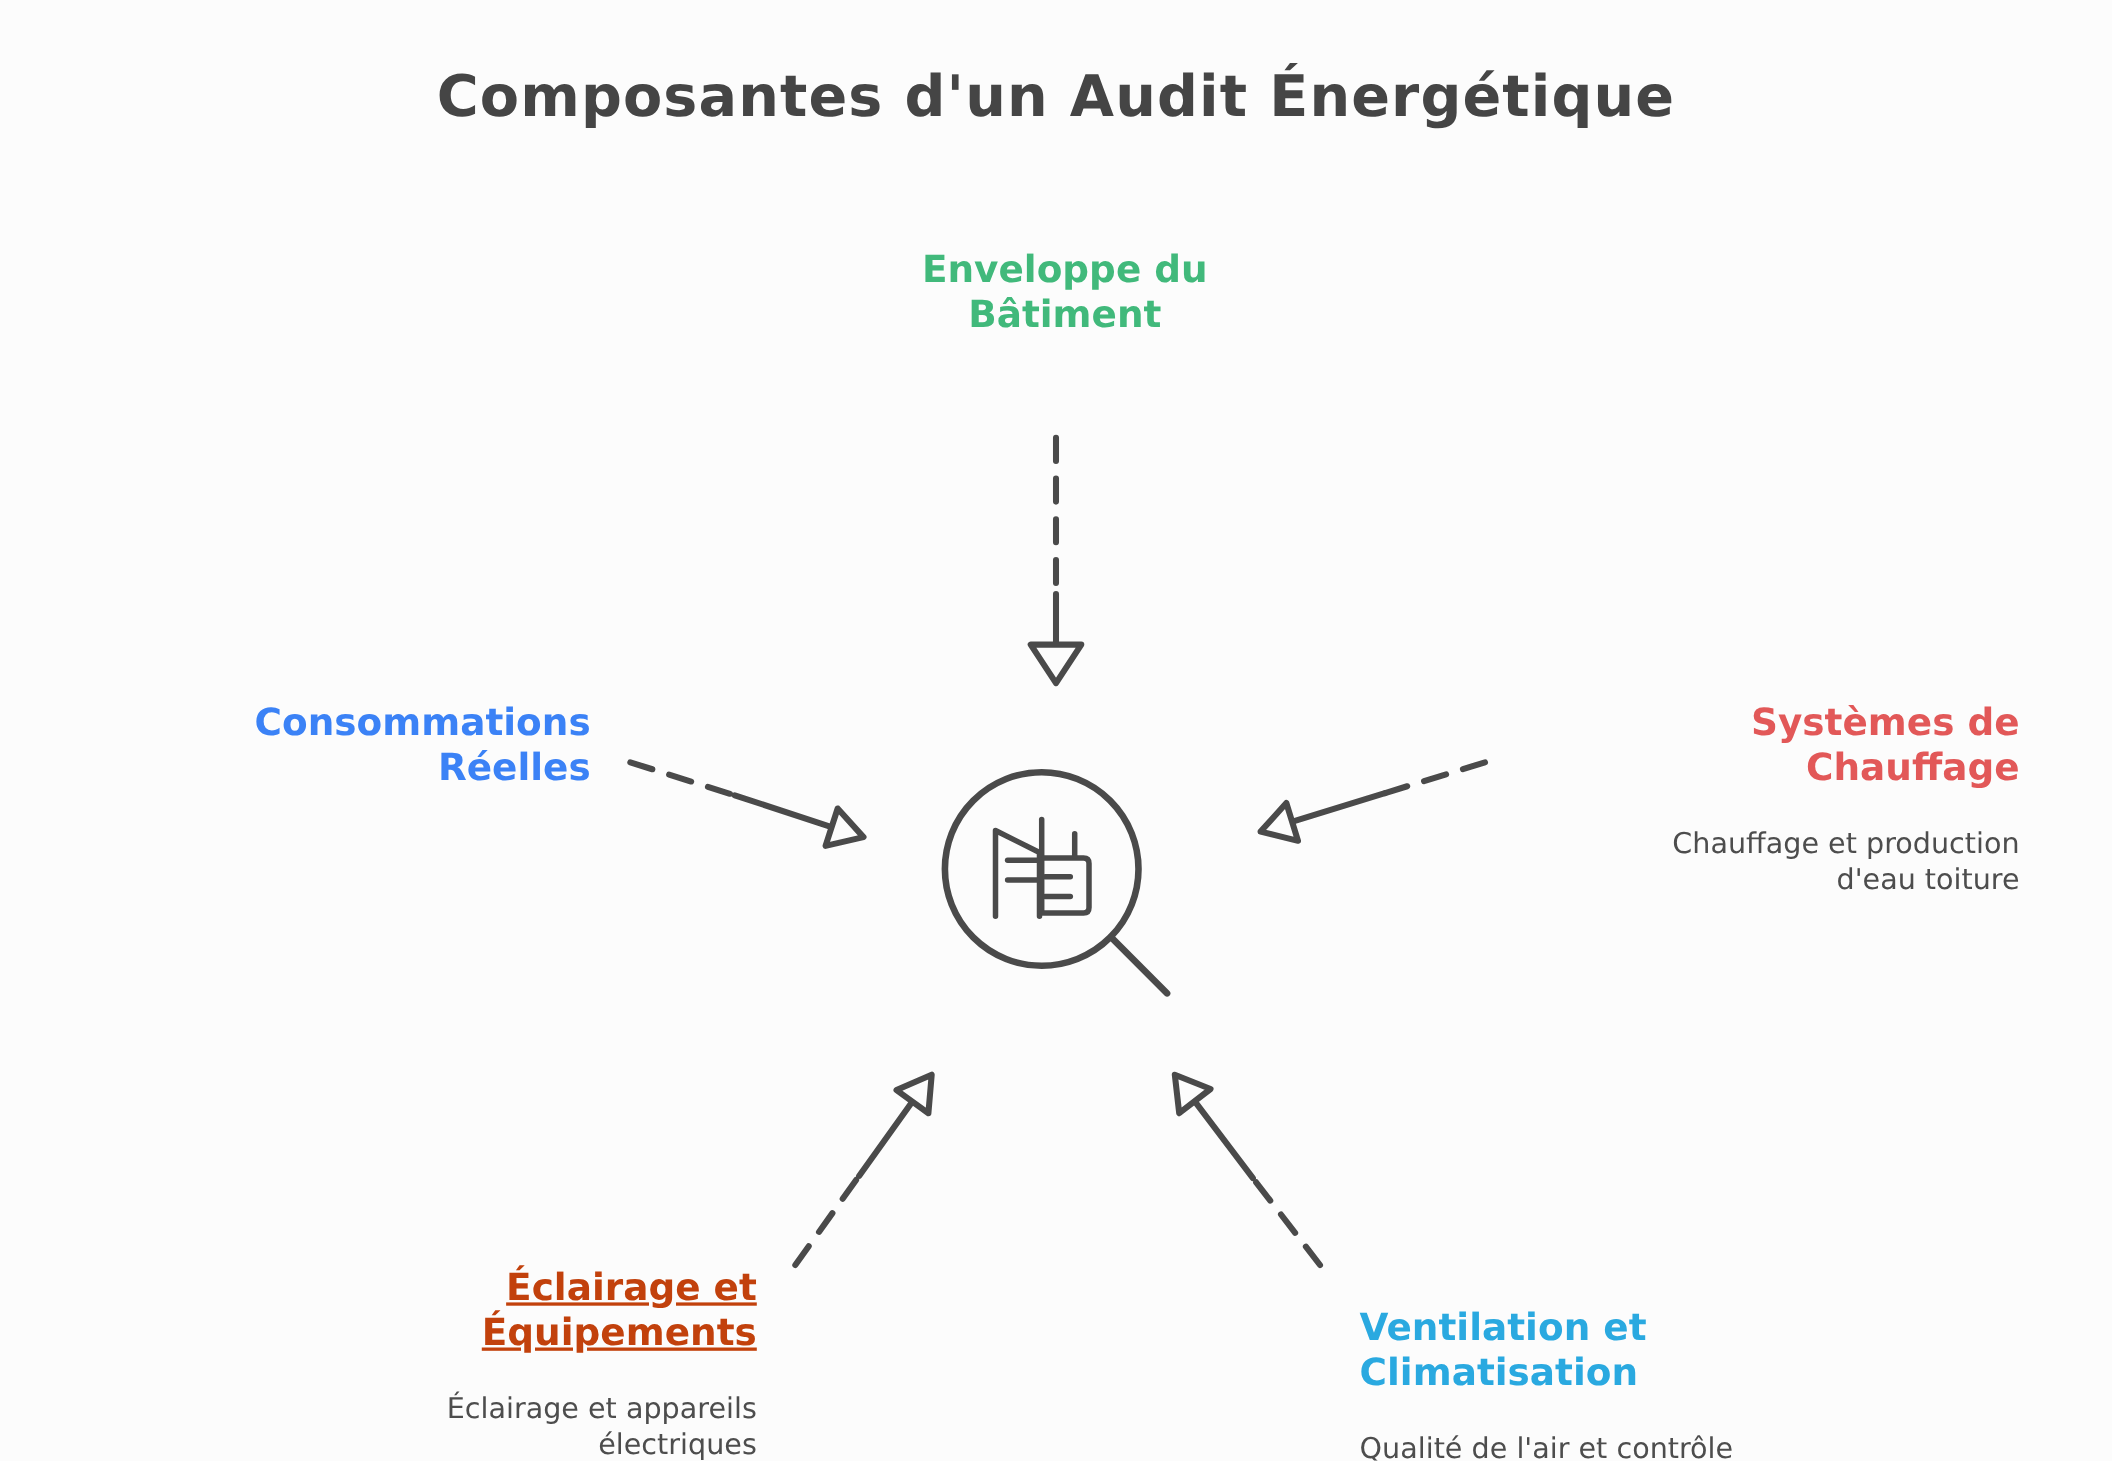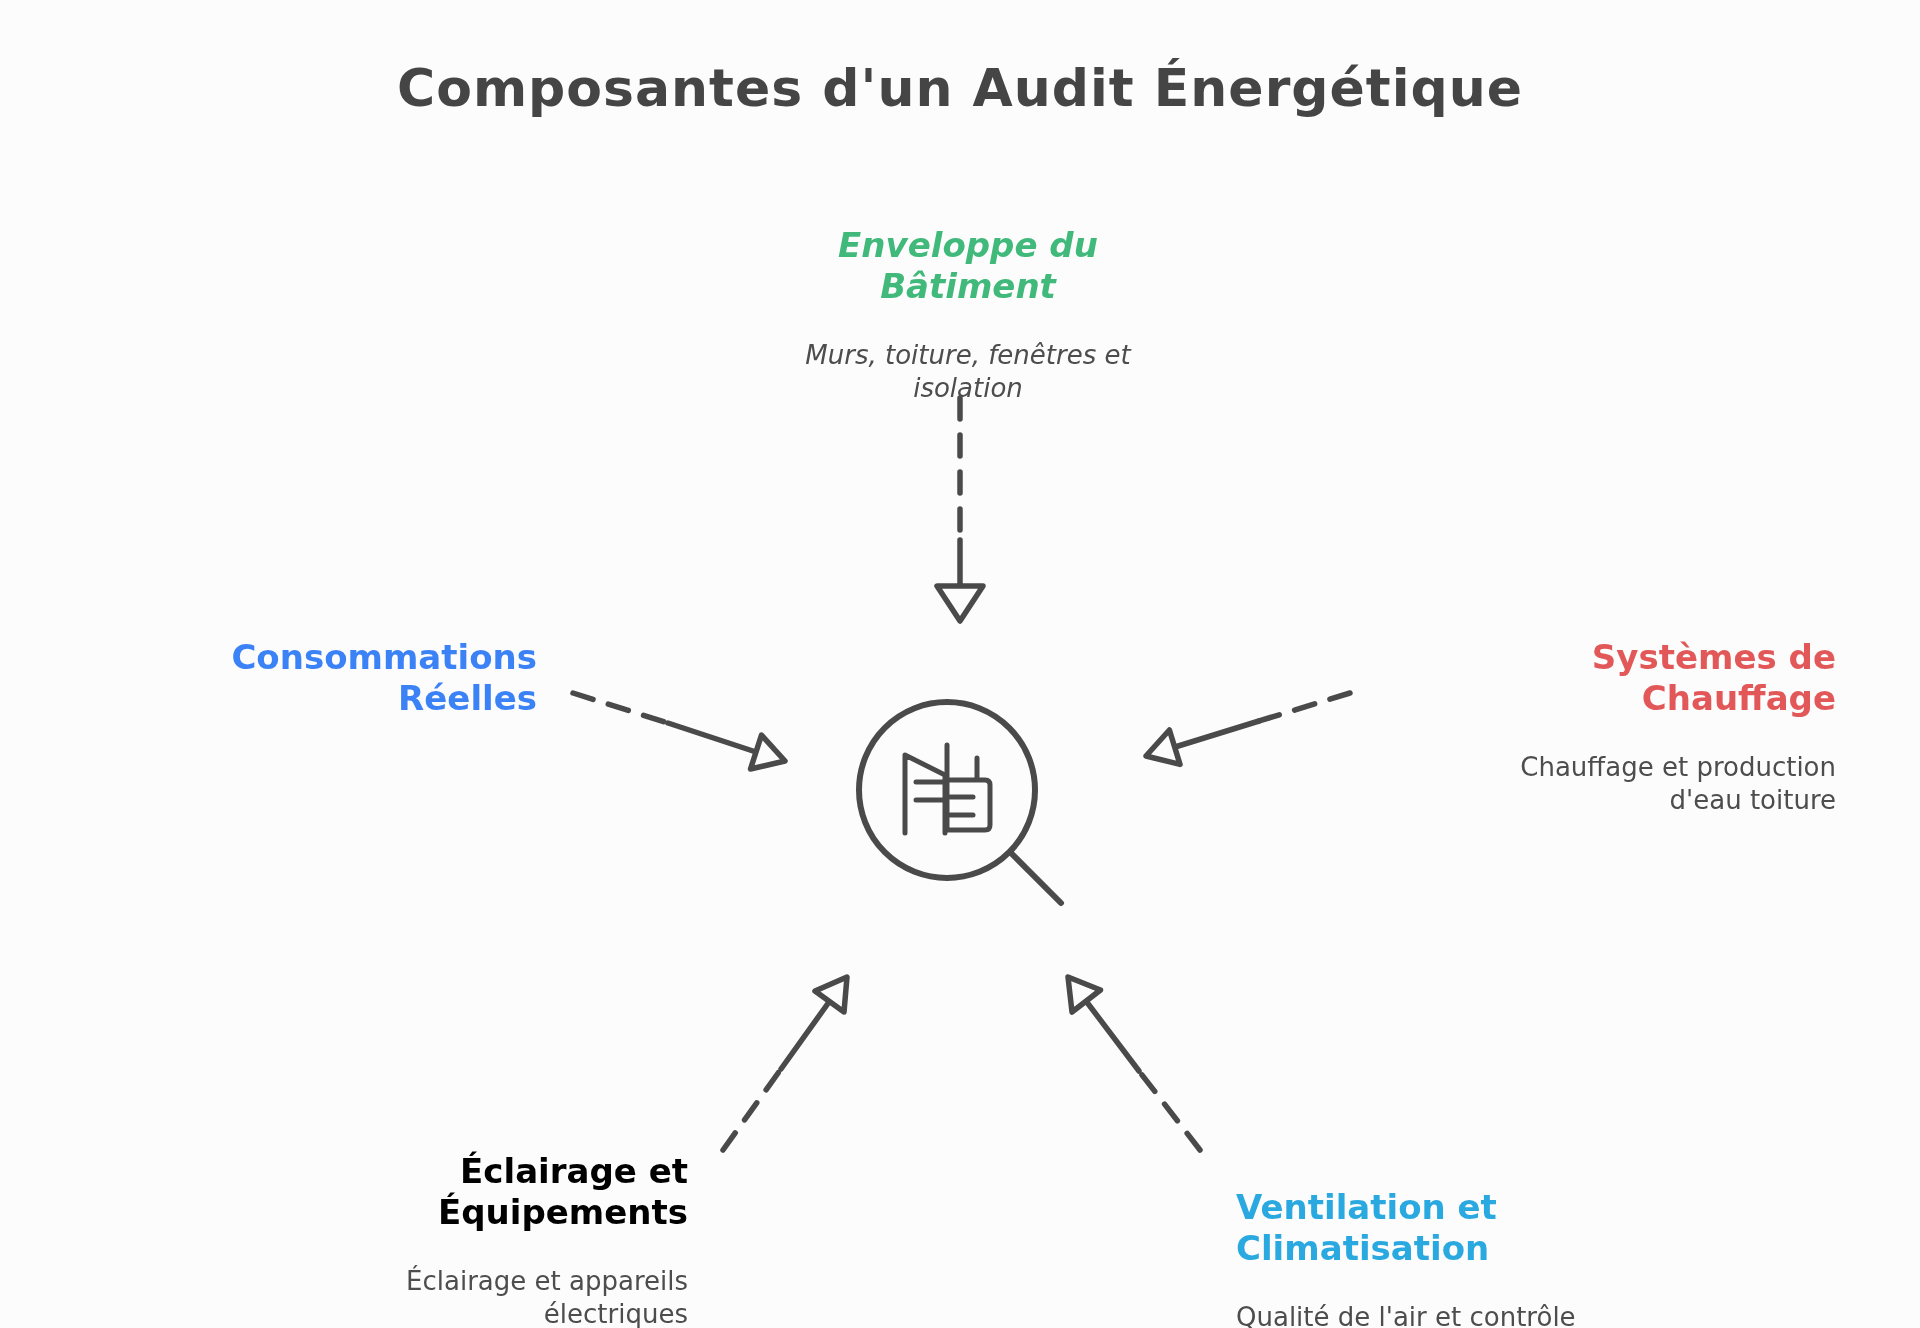--- a/index.html
+++ b/index.html
@@ -37,21 +37,21 @@
     line-height: 1.22;
     white-space: pre-line;
   }
   .node .node-desc {
     margin-top: 12px;
     font-size: 26px;
     line-height: 1.28;
     color: #4d4d4d;
     white-space: pre-line;
   }
-  .node-top          { left: 768px;  top: 206px;  width: 400px; text-align: center; font-style: italic; }
+  .node-top          { left: 768px;  top: 206px;  width: 400px; text-align: center; }
   .node-left         { left: 107px;  top: 618px;  width: 430px; text-align: right;  }
   .node-right        { left: 1386px; top: 618px;  width: 450px; text-align: right;   }
   .node-bottom-left  { left: 258px;  top: 1132px; width: 430px; text-align: right;  }
   .node-bottom-right { left: 1236px; top: 1132px; width: 450px; text-align: left;   }
   .overlay-svg {
     position: absolute;
     left: 0; top: 0;
     width: 1920px;
     height: 1328px;
   }
@@ -118,38 +118,36 @@
         <path class="stroke icon-line" d="M 916 800 L 943 800"></path>
         <path class="stroke icon-line" d="M 950 797 L 973 797"></path>
         <path class="stroke icon-line" d="M 950 815 L 973 815"></path>
       </g>
     </g>
   </svg>
 
   <div class="node node-top">
     <div class="node-title" style="color: rgb(65, 185, 123);">Enveloppe du
 Bâtiment</div>
-    <div class="node-desc">Murs, toiture, fenêtres et
-isolation</div>
   </div>
 
   <div class="node node-left">
     <div class="node-title" style="color: #3b82f6;">Consommations
 Réelles</div>
   </div>
 
   <div class="node node-right">
     <div class="node-title" style="color: rgb(226, 88, 88);">Systèmes de
 Chauffage</div>
     <div class="node-desc">Chauffage et production
 d'eau toiture</div>
   </div>
 
   <div class="node node-bottom-left">
-    <div class="node-title" style="color: #000000;">Éclairage et
+    <div class="node-title" style="color: #c2410c; text-decoration: underline;">Éclairage et
 Équipements</div>
     <div class="node-desc">Éclairage et appareils
 électriques</div>
   </div>
 
   <div class="node node-bottom-right">
     <div class="node-title" style="color: rgb(42, 169, 224); margin-top: 36px;">Ventilation et
 Climatisation</div>
     <div class="node-desc">Qualité de l'air et contrôle
 de la température</div>

